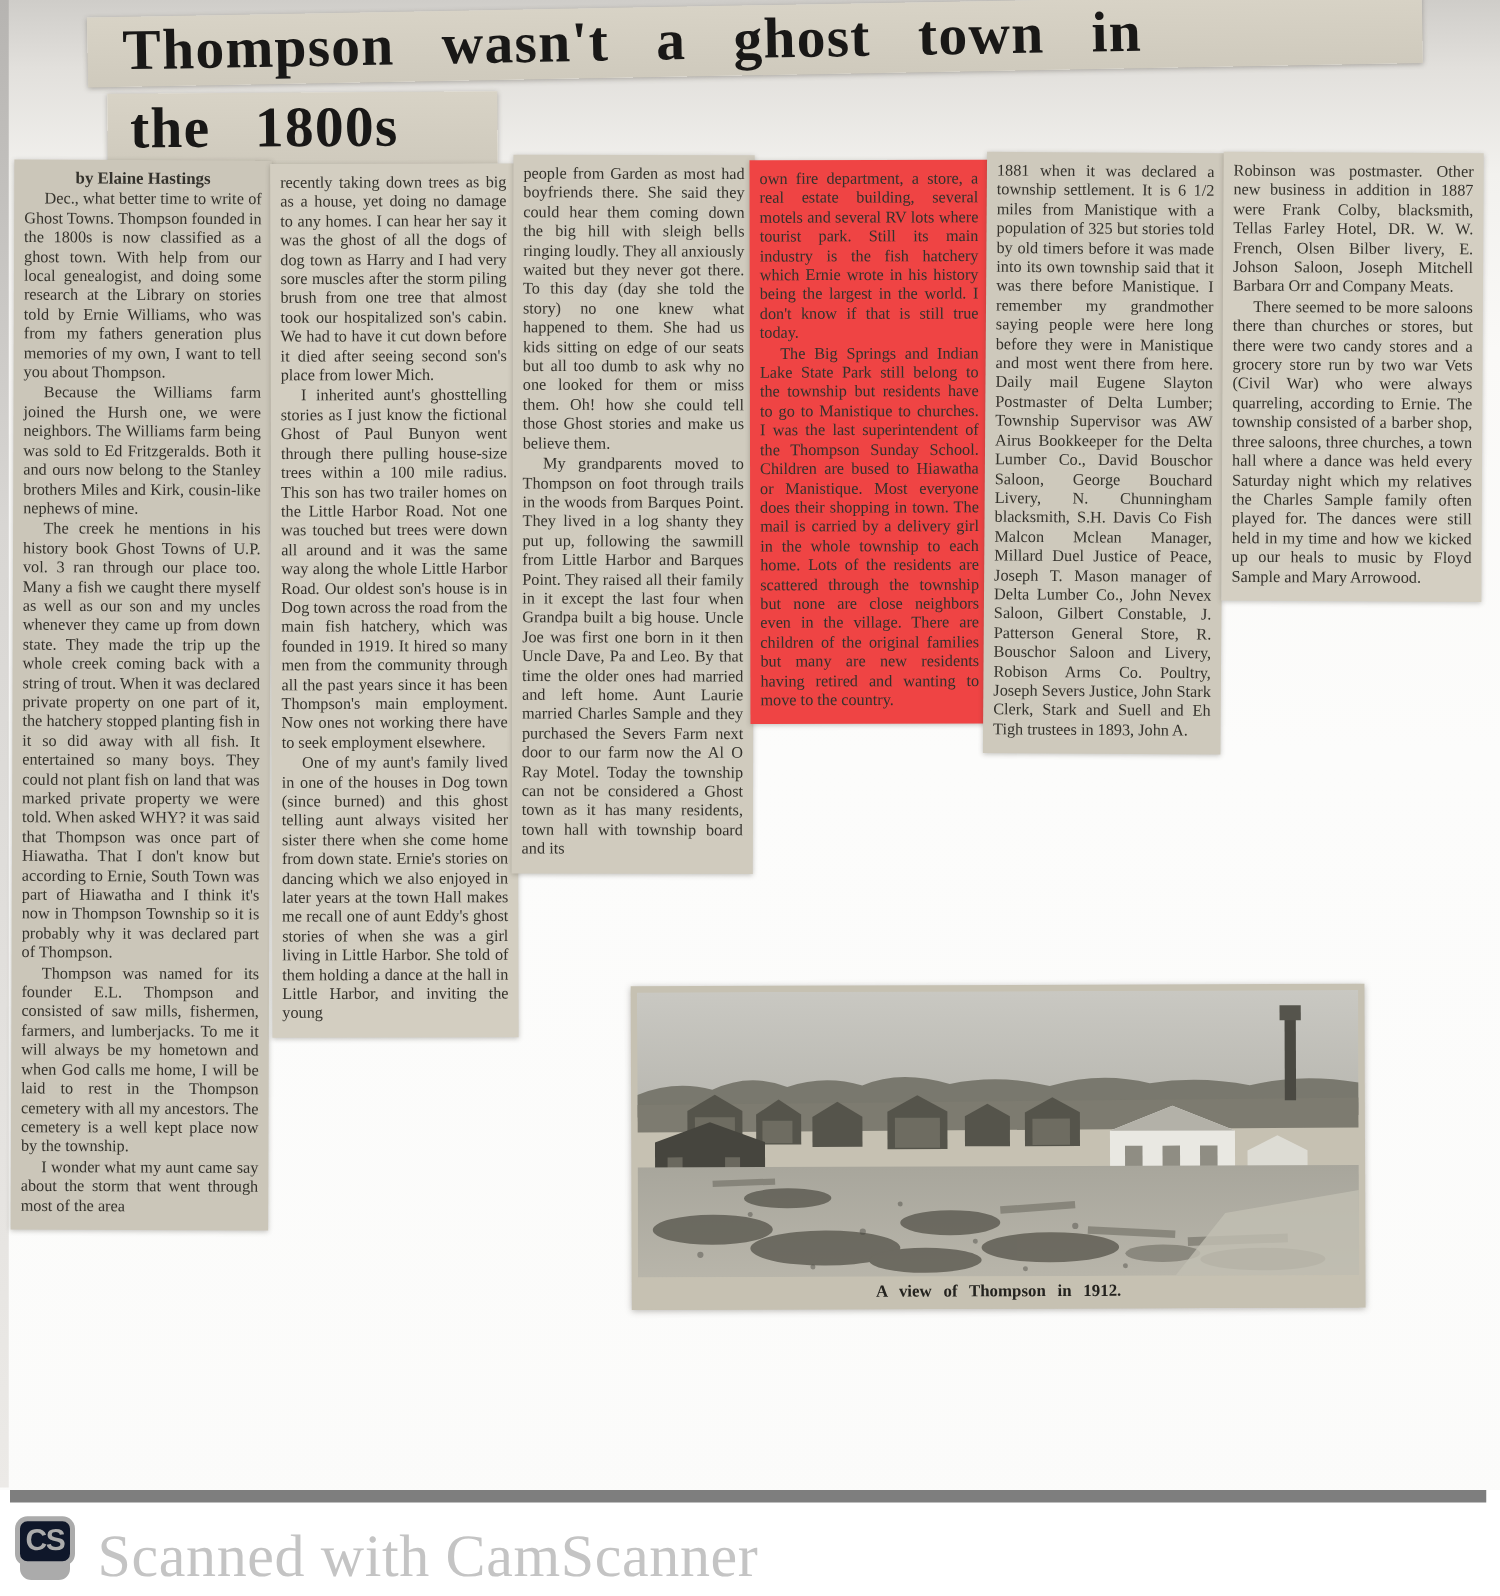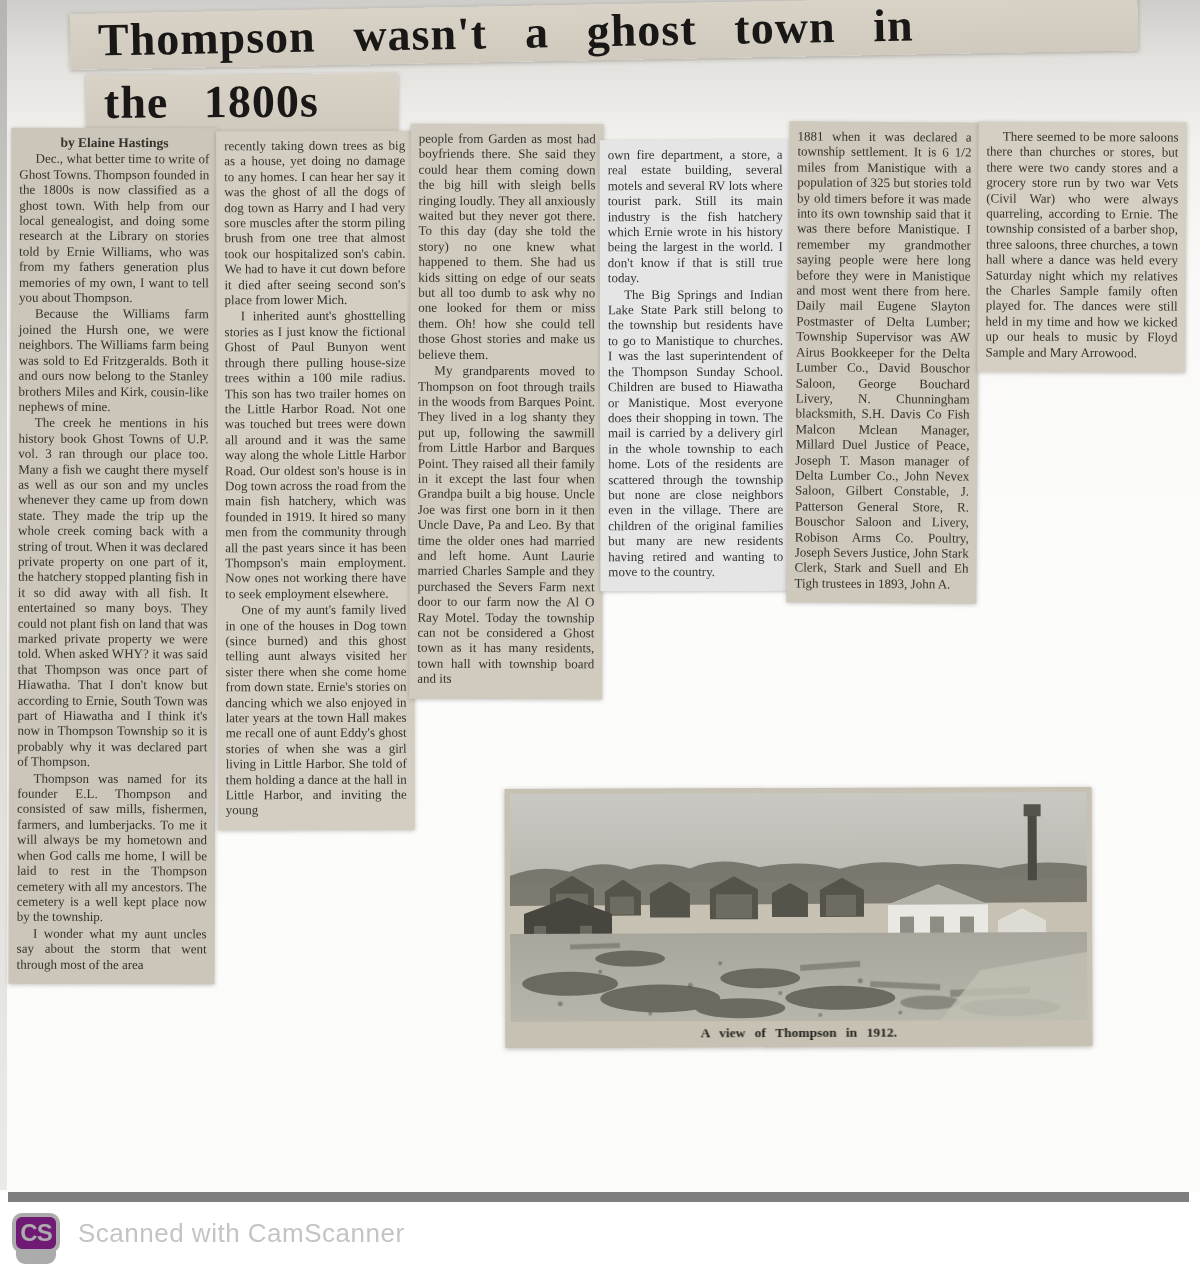--- a/index.html
+++ b/index.html
@@ -46,21 +46,21 @@
     text-align: justify;
     box-shadow: 0 1px 4px rgba(60,55,45,.3);
   }
   .col p { margin: 0; }
   .col p.indent { text-indent: 1.25em; }
   .col p + p { margin-top: 1px; }
   .byline { font-weight: bold; text-align: center; font-size: 13.5px; }
   .col-1 { left: 10px;  top: 128px; width: 206px; background: #cbc6b9; transform: rotate(0.2deg); }
   .col-2 { left: 217px; top: 131px; width: 197px; background: #d3cec1; transform: rotate(-0.15deg); }
   .col-3 { left: 410px; top: 124px; width: 193px; background: #d0cbbe; transform: rotate(0.15deg); }
-  .col-4 { left: 600px; top: 140px; width: 191px; background: #e5e5e5; transform: rotate(-0.1deg); }
+  .col-4 { left: 600px; top: 128px; width: 191px; background: #ef4444; transform: rotate(-0.1deg); }
   .col-5 { left: 788px; top: 122px; width: 190px; background: #cec9bc; transform: rotate(0.4deg); }
   .col-6 { left: 978px; top: 122px; width: 208px; background: #d4cfc2; transform: rotate(0.3deg); }
   
   .photo-wrap {
     position: absolute; left: 505px; top: 788px; width: 587px;
     background: #c6c1b2;
     box-shadow: 0 1px 5px rgba(60,55,45,.35);
     transform: rotate(-0.2deg);
     padding: 5px 5px 0 5px;
   }
@@ -74,47 +74,47 @@
   
   .footer { position: absolute; left: 0; top: 1192px; width: 1200px; height: 85px; background: #ffffff; }
   .footer-bar { position: absolute; left: 8px; top: 0; width: 1181px; height: 10px; background: #7e7e7e; }
   .cs-logo { position: absolute; left: 12px; top: 21px; width: 48px; height: 52px; }
   .cs-box {
     width: 48px; height: 40px;
     border: 4px solid #ababab; border-radius: 10px;
     display: flex; align-items: center; justify-content: center;
     font-family: "Liberation Sans", sans-serif;
     font-weight: bold; font-size: 24px; color: #ababab; letter-spacing: -1px;
-    background: #701a75; position: relative; z-index: 2;
+    background: #0f172a; position: relative; z-index: 2;
   }
   .cs-foot {
     position: absolute; left: 4px; top: 36px; width: 40px; height: 15px;
     background: #ababab; border-radius: 0 0 9px 9px; z-index: 1;
   }
   .cs-text {
     position: absolute; left: 78px; top: 26px;
-    font-family: Liberation Sans, sans-serif;
-    font-size: 26px; color: #c4c4c4; letter-spacing: 0.5px;
+    font-family: Liberation Serif, serif;
+    font-size: 48px; color: #c4c4c4; letter-spacing: 0.5px;
   }
 </style>
 </head>
 <body>
 
 <div class="left-edge"></div>
 
 <div class="headline-strip headline-1">Thompson wasn't a ghost town in</div>
 <div class="headline-strip headline-2">the 1800s</div>
 
 <div class="col col-1">
   <p class="byline">by Elaine Hastings</p>
   <p class="indent">Dec., what better time to write of Ghost Towns. Thompson founded in the 1800s is now classified as a ghost town. With help from our local genealogist, and doing some research at the Library on stories told by Ernie Williams, who was from my fathers generation plus memories of my own, I want to tell you about Thompson.</p>
   <p class="indent">Because the Williams farm joined the Hursh one, we were neighbors. The Williams farm being was sold to Ed Fritzgeralds. Both it and ours now belong to the Stanley brothers Miles and Kirk, cousin-like nephews of mine.</p>
   <p class="indent">The creek he mentions in his history book Ghost Towns of U.P. vol. 3 ran through our place too. Many a fish we caught there myself as well as our son and my uncles whenever they came up from down state. They made the trip up the whole creek coming back with a string of trout. When it was declared private property on one part of it, the hatchery stopped planting fish in it so did away with all fish. It entertained so many boys. They could not plant fish on land that was marked private property we were told. When asked WHY? it was said that Thompson was once part of Hiawatha. That I don't know but according to Ernie, South Town was part of Hiawatha and I think it's now in Thompson Township so it is probably why it was declared part of Thompson.</p>
   <p class="indent">Thompson was named for its founder E.L. Thompson and consisted of saw mills, fishermen, farmers, and lumberjacks. To me it will always be my hometown and when God calls me home, I will be laid to rest in the Thompson cemetery with all my ancestors. The cemetery is a well kept place now by the township.</p>
-  <p class="indent">I wonder what my aunt uncles say about the storm that went through most of the area</p>
+  <p class="indent">I wonder what my aunt came say about the storm that went through most of the area</p>
 </div>
 
 <div class="col col-2">
   <p>recently taking down trees as big as a house, yet doing no damage to any homes. I can hear her say it was the ghost of all the dogs of dog town as Harry and I had very sore muscles after the storm piling brush from one tree that almost took our hospitalized son's cabin. We had to have it cut down before it died after seeing second son's place from lower Mich.</p>
   <p class="indent">I inherited aunt's ghosttelling stories as I just know the fictional Ghost of Paul Bunyon went through there pulling house-size trees within a 100 mile radius. This son has two trailer homes on the Little Harbor Road. Not one was touched but trees were down all around and it was the same way along the whole Little Harbor Road. Our oldest son's house is in Dog town across the road from the main fish hatchery, which was founded in 1919. It hired so many men from the community through all the past years since it has been Thompson's main employment. Now ones not working there have to seek employment elsewhere.</p>
   <p class="indent">One of my aunt's family lived in one of the houses in Dog town (since burned) and this ghost telling aunt always visited her sister there when she come home from down state. Ernie's stories on dancing which we also enjoyed in later years at the town Hall makes me recall one of aunt Eddy's ghost stories of when she was a girl living in Little Harbor. She told of them holding a dance at the hall in Little Harbor, and inviting the young</p>
 </div>
 
 <div class="col col-3">
   <p>people from Garden as most had boyfriends there. She said they could hear them coming down the big hill with sleigh bells ringing loudly. They all anxiously waited but they never got there. To this day (day she told the story) no one knew what happened to them. She had us kids sitting on edge of our seats but all too dumb to ask why no one looked for them or miss them. Oh! how she could tell those Ghost stories and make us believe them.</p>
@@ -124,20 +124,21 @@
 <div class="col col-4">
   <p>own fire department, a store, a real estate building, several motels and several RV lots where tourist park. Still its main industry is the fish hatchery which Ernie wrote in his history being the largest in the world. I don't know if that is still true today.</p>
   <p class="indent">The Big Springs and Indian Lake State Park still belong to the township but residents have to go to Manistique to churches. I was the last superintendent of the Thompson Sunday School. Children are bused to Hiawatha or Manistique. Most everyone does their shopping in town. The mail is carried by a delivery girl in the whole township to each home. Lots of the residents are scattered through the township but none are close neighbors even in the village. There are children of the original families but many are new residents having retired and wanting to move to the country.</p>
 </div>
 
 <div class="col col-5">
   <p>1881 when it was declared a township settlement. It is 6 1/2 miles from Manistique with a population of 325 but stories told by old timers before it was made into its own township said that it was there before Manistique. I remember my grandmother saying people were here long before they were in Manistique and most went there from here. Daily mail Eugene Slayton Postmaster of Delta Lumber; Township Supervisor was AW Airus Bookkeeper for the Delta Lumber Co., David Bouschor Saloon, George Bouchard Livery, N. Chunningham blacksmith, S.H. Davis Co Fish Malcon Mclean Manager, Millard Duel Justice of Peace, Joseph T. Mason manager of Delta Lumber Co., John Nevex Saloon, Gilbert Constable, J. Patterson General Store, R. Bouschor Saloon and Livery, Robison Arms Co. Poultry, Joseph Severs Justice, John Stark Clerk, Stark and Suell and Eh Tigh trustees in 1893, John A.</p>
 </div>
 
 <div class="col col-6">
+  <p>Robinson was postmaster. Other new business in addition in 1887 were Frank Colby, blacksmith, Tellas Farley Hotel, DR. W. W. French, Olsen Bilber livery, E. Johson Saloon, Joseph Mitchell Barbara Orr and Company Meats.</p>
   <p class="indent">There seemed to be more saloons there than churches or stores, but there were two candy stores and a grocery store run by two war Vets (Civil War) who were always quarreling, according to Ernie. The township consisted of a barber shop, three saloons, three churches, a town hall where a dance was held every Saturday night which my relatives the Charles Sample family often played for. The dances were still held in my time and how we kicked up our heals to music by Floyd Sample and Mary Arrowood.</p>
 </div>
 
 <div class="photo-wrap">
   <svg width="577" height="228" viewBox="0 0 577 228" xmlns="http://www.w3.org/2000/svg" role="img" aria-label="A view of Thompson in 1912">
     <defs>
       <linearGradient id="sky" x1="0" y1="0" x2="0" y2="1">
         <stop offset="0" stop-color="#c9c8c2"></stop>
         <stop offset="1" stop-color="#b8b7b0"></stop>
       </linearGradient>

